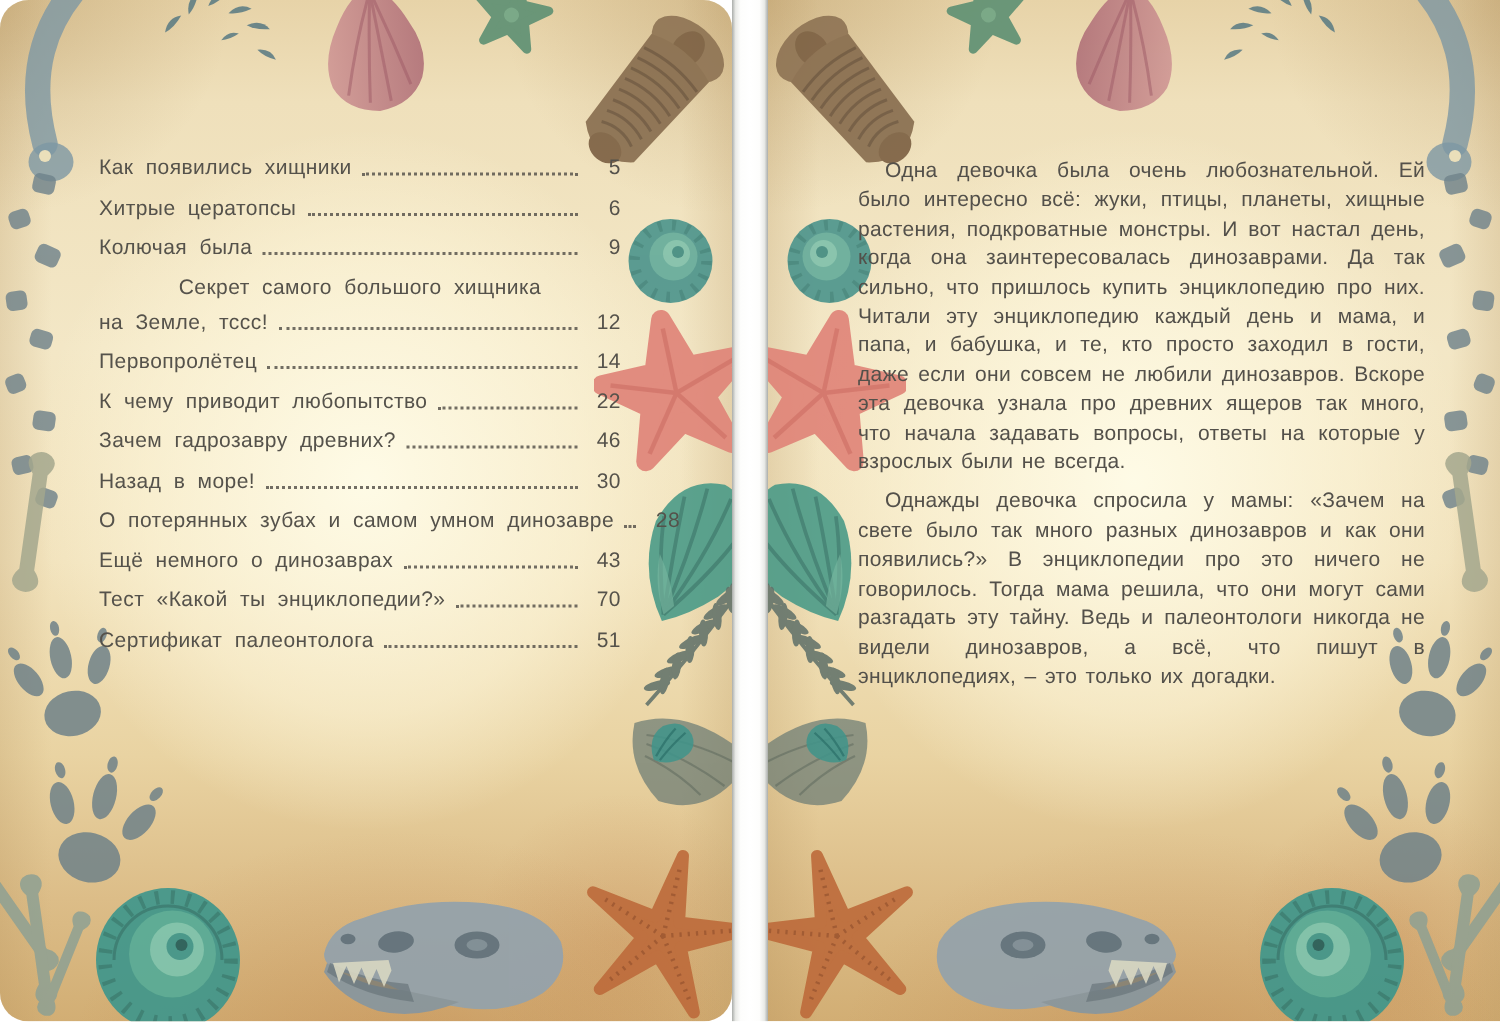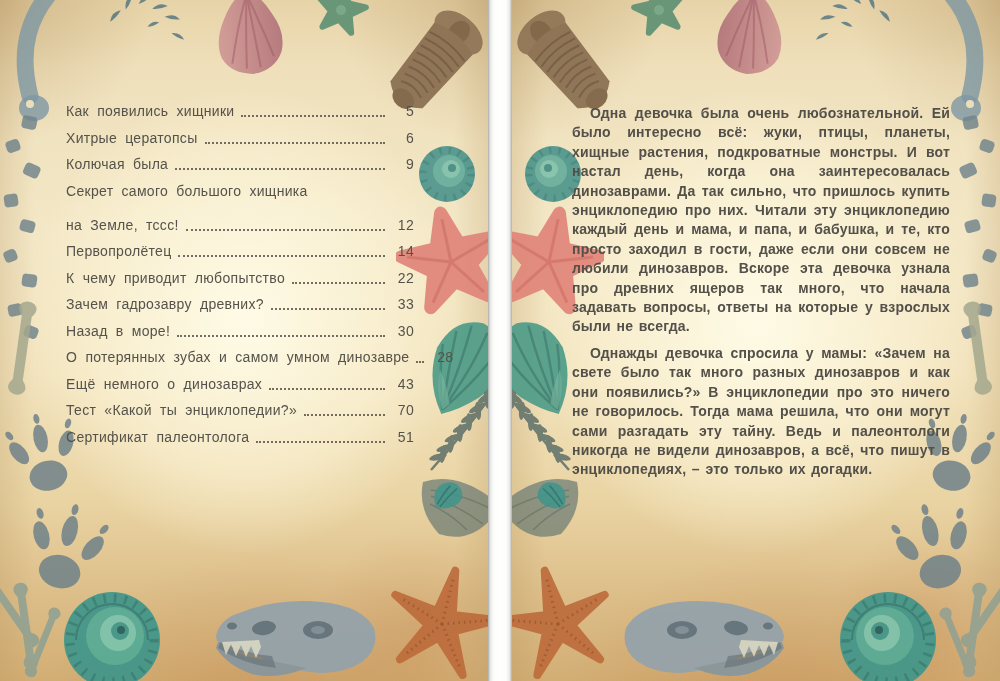--- a/index.html
+++ b/index.html
@@ -1,47 +1,47 @@
 <!DOCTYPE html>
 <html><head>
 <meta charset="utf-8">
 <style>
   html,body{margin:0;padding:0;background:#ffffff;}
   body{font-family:"Liberation Sans", sans-serif;}
   .spread{position:relative;width:1000px;height:681px;overflow:hidden;background:#fff;}
   .page{position:absolute;top:0;height:681px;width:488px;overflow:hidden;}
-  .page-left{left:0;}
+  .page-left{left:0;border-radius:19px;}
   .page-right{left:512px;}
   .paper{position:absolute;inset:0;
     background:
       radial-gradient(58% 44% at 50% 47%, rgba(255,252,232,0.95) 0%, rgba(253,246,218,0.55) 52%, rgba(253,246,218,0) 78%),
       linear-gradient(90deg, rgba(176,140,86,0.22) 0%, rgba(176,140,86,0) 7%, rgba(176,140,86,0) 93%, rgba(176,140,86,0.22) 100%),
       radial-gradient(45% 30% at 0% 0%, rgba(167,131,77,0.35) 0%, rgba(167,131,77,0) 70%),
       radial-gradient(45% 30% at 100% 0%, rgba(167,131,77,0.30) 0%, rgba(167,131,77,0) 70%),
       radial-gradient(70% 35% at 55% 104%, rgba(182,106,52,0.25) 0%, rgba(182,106,52,0) 65%),
       radial-gradient(25% 18% at 85% 92%, rgba(186,104,52,0.18) 0%, rgba(186,104,52,0) 80%),
       linear-gradient(180deg, #e7d3a8 0%, #efe0bb 10%, #f3e7c6 34%, #f2e3bd 55%, #e9d3a2 74%, #dcbd88 88%, #d2ae74 100%);}
   .spine{position:absolute;left:488px;top:0;width:24px;height:681px;
     background:linear-gradient(90deg,#aaadaa 0%,#e9eae7 10%,#fdfdfc 24%,#ffffff 50%,#fdfdfc 76%,#e9eae7 90%,#aaadaa 100%);}
   .decor{position:absolute;inset:0;pointer-events:none;}
   .decor svg{position:absolute;}
   .decor-mirror{transform:scaleX(-1);}
   
   .toc{position:absolute;left:66px;top:102px;width:348px;z-index:2;color:#55524b;
        font-size:14px;letter-spacing:.3px;word-spacing:4px;line-height:19px;}
   .toc-row{display:flex;align-items:baseline;margin-bottom:7.5px;}
-  .toc-line1{margin-bottom:15px;}
+  .toc-line1{margin-bottom:4px;text-align:center;}
   .toc-label{white-space:nowrap;}
   .leader{flex:1;min-width:8px;border-bottom:2px dotted #5a564e;align-self:flex-end;margin:0 5px 4px 7px;opacity:.85;}
   .toc-page{min-width:24px;text-align:right;word-spacing:normal;}
   
   .story{position:absolute;left:60px;top:104px;width:378px;z-index:2;color:#53504a;
          font-size:14px;line-height:19.4px;letter-spacing:.2px;word-spacing:1.5px;
          text-align:justify;}
-  .story p{margin:0 0 7px 0;text-indent:18px;font-weight:bold;}
+  .story p{margin:0 0 7px 0;text-indent:18px;}
 </style>
 </head>
 <body>
 
 <div class="spread">
 
   <div class="page page-left">
     <div class="paper"></div>
 
     <div class="decor">
@@ -305,21 +305,21 @@
             <span class="toc-page">14</span>
           </div>
           <div class="toc-row">
             <span class="toc-label">К чему приводит любопытство</span>
             <span class="leader"></span>
             <span class="toc-page">22</span>
           </div>
           <div class="toc-row">
             <span class="toc-label">Зачем гадрозавру древних?</span>
             <span class="leader"></span>
-            <span class="toc-page">33</span>
+            <span class="toc-page">46</span>
           </div>
           <div class="toc-row">
             <span class="toc-label">Назад в море!</span>
             <span class="leader"></span>
             <span class="toc-page">30</span>
           </div>
           <div class="toc-row">
             <span class="toc-label">О потерянных зубах и самом умном динозавре</span>
             <span class="leader"></span>
             <span class="toc-page">28</span>

